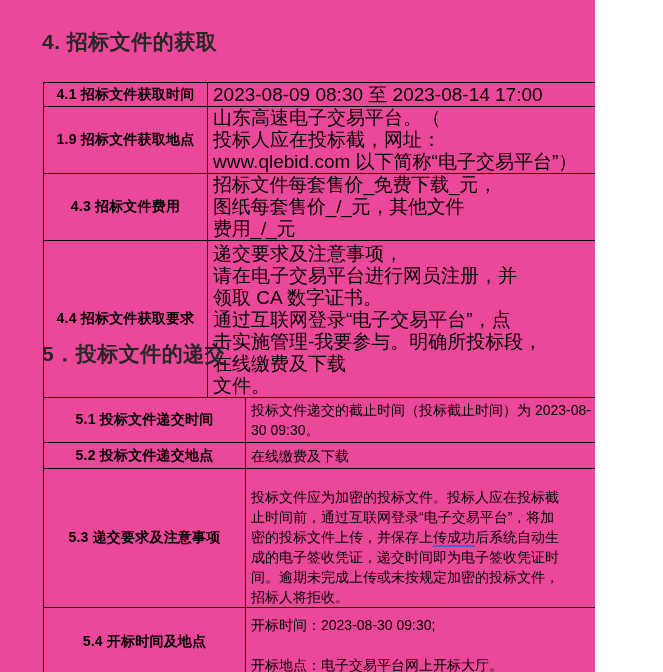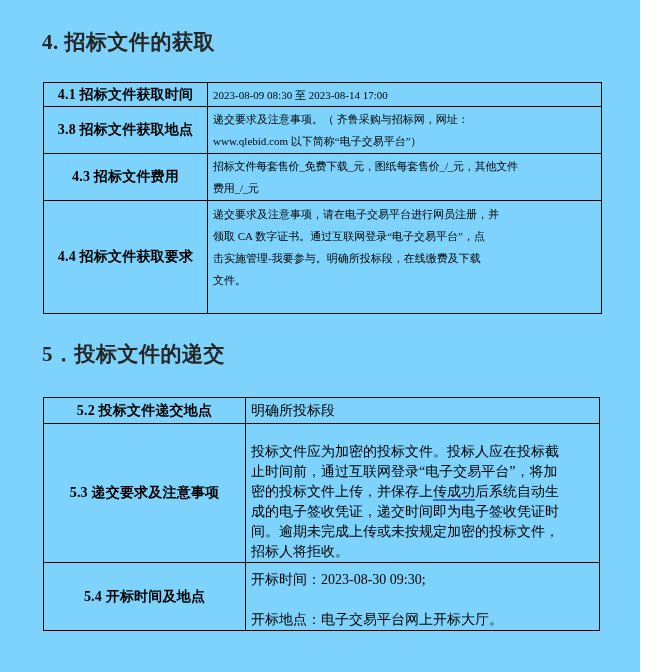--- a/index.html
+++ b/index.html
@@ -1,21 +1,21 @@
 <!DOCTYPE html>
 <html style="--accent: #3a6bcc; --border: #000000; --heading: #262626;"><head>
 <meta charset="utf-8">
 <style>
   html,body{margin:0;padding:0;}
   body{
     width:663px;height:672px;background:#ffffff;color:#000;
     font-family:"Liberation Sans","DejaVu Sans",sans-serif;
     -webkit-font-smoothing:antialiased;
   }
-  #page{position:relative;width:640px;height:672px;overflow:hidden;background:#7dd3fc;font-family:Liberation Serif, serif;}
+  #page{position:relative;width:595px;height:672px;overflow:hidden;background:#ec4899;}
 
   .sec-heading{
     position:absolute;left:42px;margin:0;
     font-size:21px;font-weight:bold;color:var(--heading,#262626);
     letter-spacing:0.5px;white-space:nowrap;
   }
   #heading-4{top:28px;}
   #heading-5{top:340px;}
 
   table{border-collapse:collapse;table-layout:fixed;position:absolute;left:43px;}
@@ -24,21 +24,21 @@
   td{border:1px solid var(--border,#000);overflow:hidden;}
 
   .lbl{
     font-weight:bold;font-size:14px;text-align:center;vertical-align:middle;
     padding:0 2px;letter-spacing:0.2px;
   }
   .ct{
     white-space:pre-line;word-break:keep-all;text-align:left;
     padding:0 4px 0 5px;vertical-align:middle;
   }
-  #table-4 .ct{font-size:11px;line-height:22px;}
+  #table-4 .ct{font-size:19px;line-height:22px;}
   #table-4 .lbl{width:159px;}
   #table-5 .lbl{width:197px;}
   #table-5 .ct{font-size:14px;line-height:20px;}
 
   .r41{height:24px;}
   .r42{height:47px;}
   .r43{height:47px;}
   .r43 .ct{font-size:14px;letter-spacing:-0.2px;line-height:22px;}
   .r44{height:113px;}
   .r44 .ct{vertical-align:top;padding-top:2px;line-height:23px;}
@@ -61,22 +61,22 @@
 
   <h2 id="heading-4" class="sec-heading">4. 招标文件的获取</h2>
 
   <table id="table-4">
     <tbody>
         <tr class="r41">
       <td class="lbl">4.1 招标文件获取时间</td>
       <td class="ct">2023-08-09 08:30 至 2023-08-14 17:00</td>
     </tr>
     <tr class="r42">
-      <td class="lbl">3.8 招标文件获取地点</td>
-      <td class="ct">递交要求及注意事项。（ 齐鲁采购与招标网，网址：
+      <td class="lbl">1.9 招标文件获取地点</td>
+      <td class="ct">山东高速电子交易平台。（ 投标人应在投标截，网址：
 www.qlebid.com 以下简称“电子交易平台”）</td>
     </tr>
     <tr class="r43">
       <td class="lbl">4.3 招标文件费用</td>
       <td class="ct">招标文件每套售价_免费下载_元，图纸每套售价_/_元，其他文件
 费用_/_元</td>
     </tr>
     <tr class="r44">
       <td class="lbl">4.4 招标文件获取要求</td>
       <td class="ct">递交要求及注意事项，请在电子交易平台进行网员注册，并
@@ -84,23 +84,27 @@
 击实施管理-我要参与。明确所投标段，在线缴费及下载
 文件。</td>
     </tr>
   </tbody>
     </table>
 
   <h2 id="heading-5" class="sec-heading">5．投标文件的递交</h2>
 
   <table id="table-5">
     <tbody>
+        <tr class="r51">
+      <td class="lbl">5.1 投标文件递交时间</td>
+      <td class="ct">投标文件递交的截止时间（投标截止时间）为 2023-08-30 09:30。</td>
+    </tr>
     <tr class="r52">
       <td class="lbl">5.2 投标文件递交地点</td>
-      <td class="ct">明确所投标段</td>
+      <td class="ct">在线缴费及下载</td>
     </tr>
     <tr class="r53">
       <td class="lbl">5.3 递交要求及注意事项</td>
       <td class="ct"><span>投标文件应为加密的投标文件。投标人应在投标截
 止时间前，通过互联网登录“电子交易平台”，将加
 密的投标文件上传，并保存上</span><span class="ul-blue">传成功</span><span>后系统自动生
 成的电子签收凭证，递交时间即为电子签收凭证时
 间。逾期未完成上传或未按规定加密的投标文件，
 招标人将拒收。</span></td>
     </tr>

